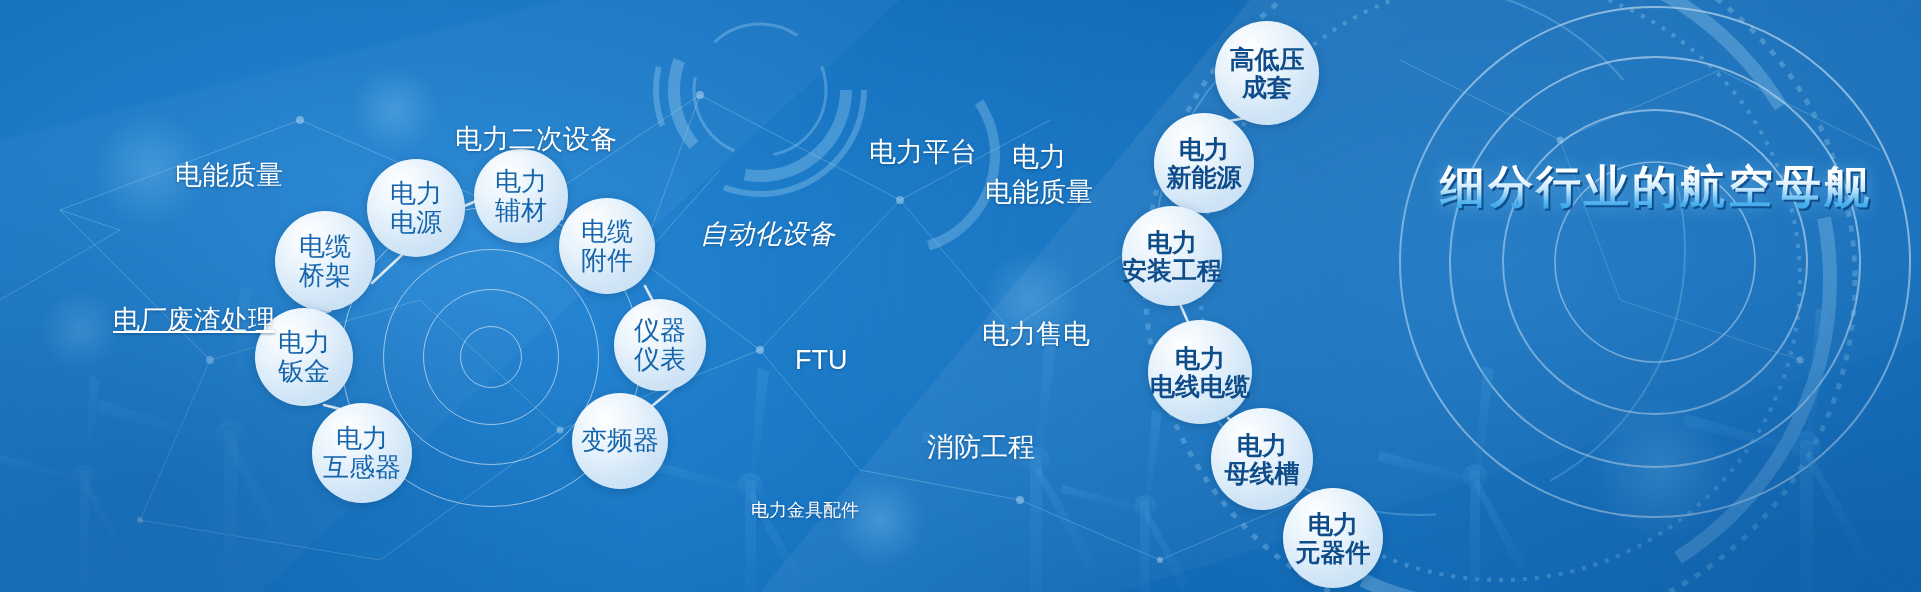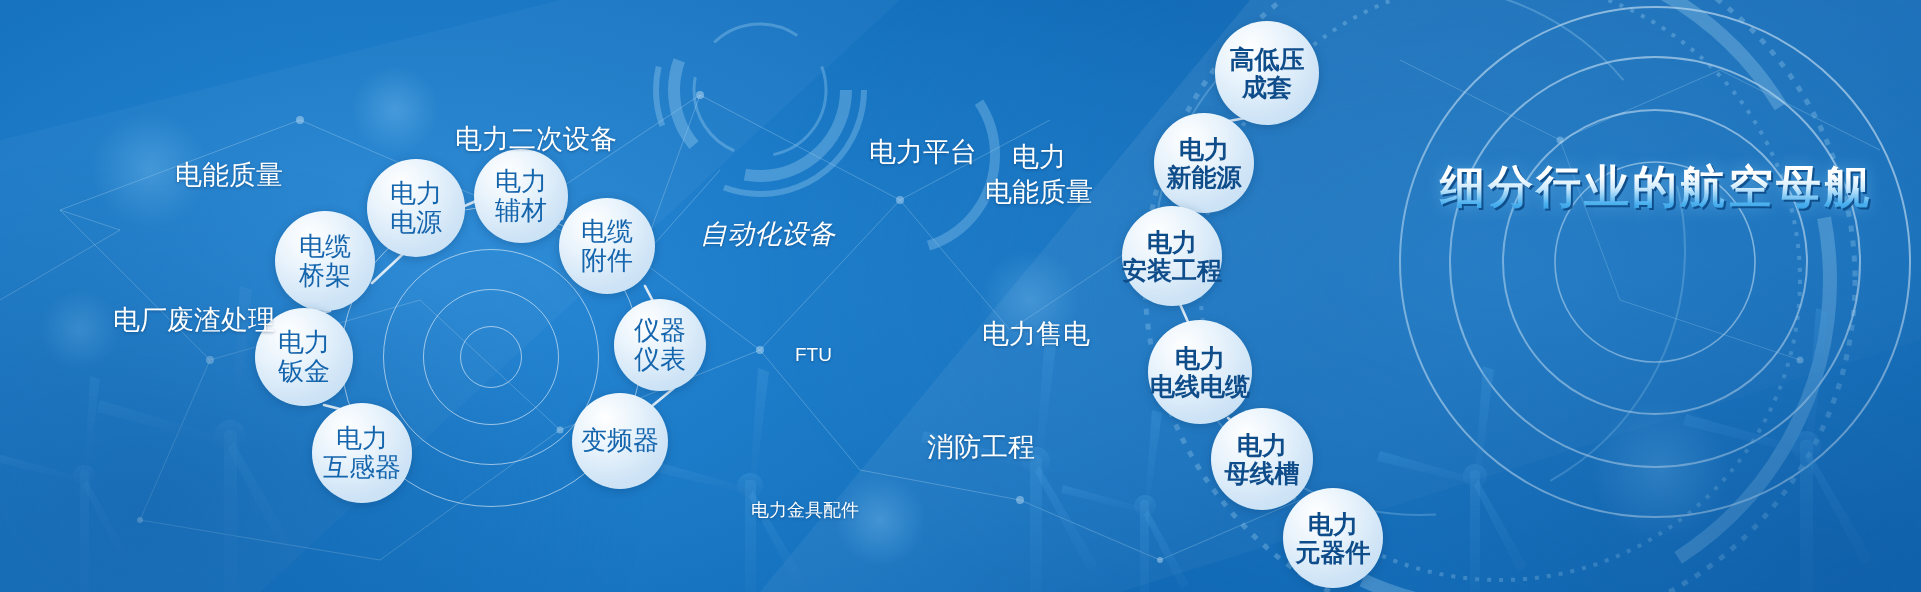--- a/index.html
+++ b/index.html
@@ -329,22 +329,22 @@
         <span>电力</span>
         <span>元器件</span>
       </div>
     </div>
 
   <div id="label-layer">
       <div class="label" style="left: 455px; top: 122px; font-size: 27px;">电力二次设备</div>
       <div class="label" style="left: 175px; top: 158px; font-size: 27px;">电能质量</div>
       <div class="label" style="left: 835px; top: 135px; font-size: 27px; margin-left: 34px;">电力平台</div>
       <div class="label" style="left: 700px; top: 217px; font-size: 27px; font-style: italic;">自动化设备</div>
-      <div class="label" style="left: 113px; top: 303px; font-size: 27px;">电厂废渣处理</div>
-      <div class="label" style="left: 795px; top: 343px; font-size: 19px;">FTU</div>
+      <div class="label" style="left: 113px; top: 303px; font-size: 27px; text-decoration: underline;">电厂废渣处理</div>
+      <div class="label" style="left: 795px; top: 343px; font-size: 27px;">FTU</div>
       <div class="label" style="left: 982px; top: 317px; font-size: 27px;">电力售电</div>
       <div class="label" style="left: 927px; top: 430px; font-size: 27px;">消防工程</div>
       <div class="label" style="left: 751px; top: 499px; font-size: 18px;">电力金具配件</div>
     </div>
 
   <div class="label two-line" id="pq-label" style="left: 985px; top: 140px; font-size: 27px;">
     <div>电力</div>
     <div>电能质量</div>
   </div>
 

